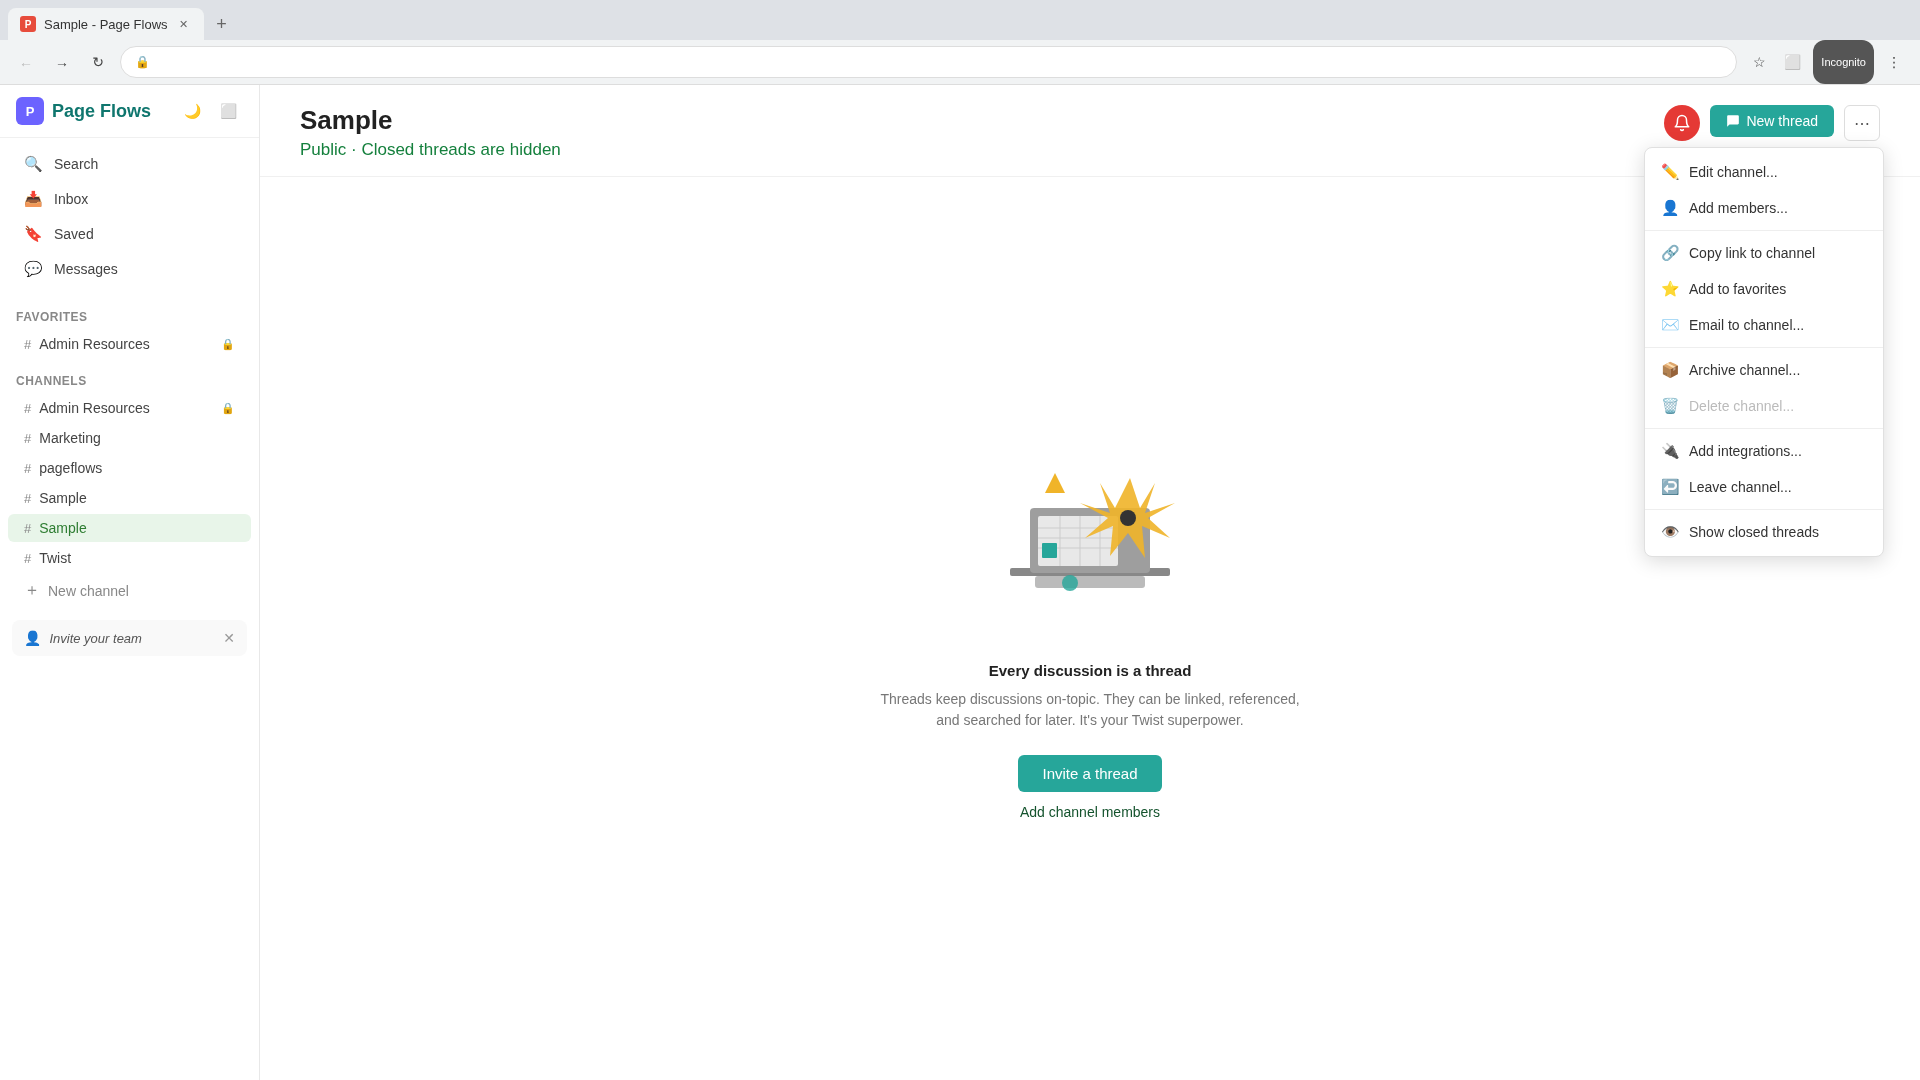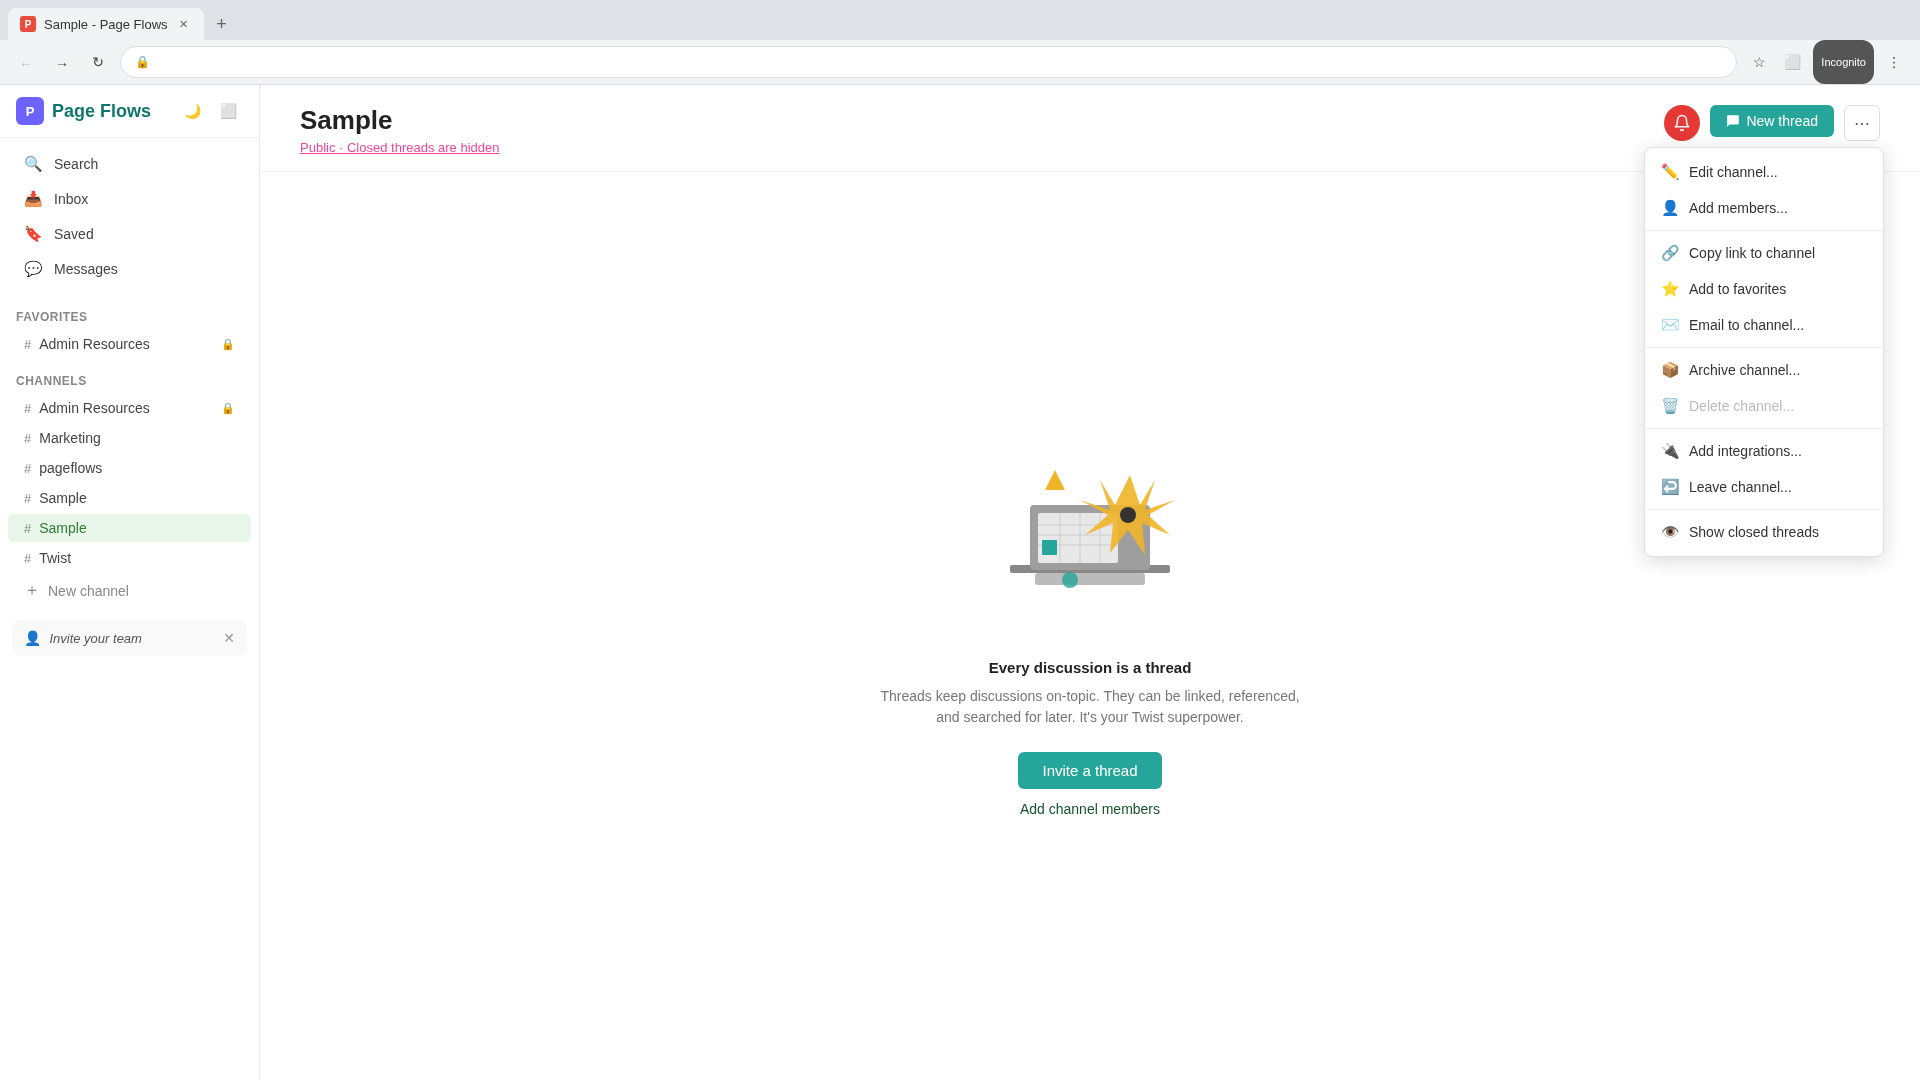--- a/index.html
+++ b/index.html
@@ -52,21 +52,21 @@
 
     .invite-banner { margin: 12px; padding: 10px 12px; background: #f9f9f9; border-radius: 8px; display: flex; align-items: center; gap: 8px; font-size: 13px; color: #555; }
     .invite-icon { font-size: 14px; color: #888; }
     .invite-text { flex: 1; font-style: italic; }
     .invite-close { color: #999; cursor: pointer; font-size: 14px; }
 
     
     .main-content { flex: 1; display: flex; flex-direction: column; overflow: hidden; position: relative; }
     .channel-header { padding: 20px 40px 16px; border-bottom: 1px solid #f0f0f0; }
     .channel-title { font-size: 26px; font-weight: 700; color: #222; margin-bottom: 4px; }
-    .channel-subtitle { font-size: 13px; color: #ec4899; text-decoration: underline; }
+    .channel-subtitle { font-size: 17px; color: #15803d; }
 
     .channel-toolbar { position: absolute; top: 20px; right: 40px; display: flex; align-items: flex-start; gap: 10px; }
     .notification-btn { width: 36px; height: 36px; border-radius: 50%; background: #e53935; display: flex; align-items: center; justify-content: center; cursor: pointer; }
     .notification-btn svg { fill: white; }
     .new-thread-btn { display: flex; align-items: center; gap: 6px; background: #26a69a; color: white; padding: 8px 16px; border-radius: 6px; cursor: pointer; font-size: 14px; font-weight: 500; }
     .more-btn { width: 36px; height: 36px; border-radius: 6px; border: 1px solid #ddd; display: flex; align-items: center; justify-content: center; cursor: pointer; color: #555; font-size: 16px; background: white; }
 
     .channel-body { flex: 1; display: flex; flex-direction: column; align-items: center; justify-content: center; padding: 40px; }
     .illustration { width: 240px; height: 200px; margin-bottom: 24px; }
     .empty-title { font-size: 15px; font-weight: 700; color: #222; margin-bottom: 10px; text-align: center; }

